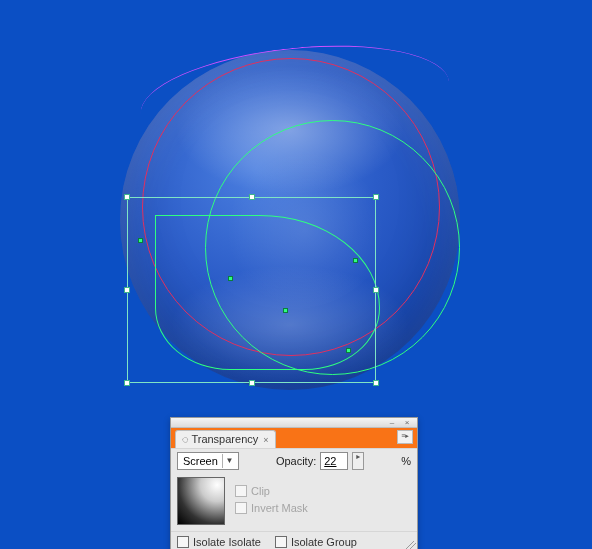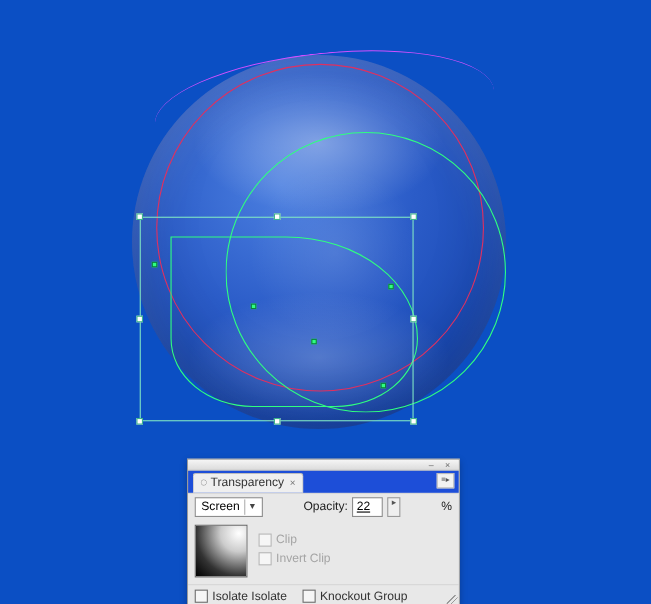--- a/index.html
+++ b/index.html
@@ -183,21 +183,21 @@
       text-align: center;
       color: #666;
       cursor: pointer;
     }
     .panel-titlebar .win-min { right: 18px; }
     .panel-titlebar .win-close { right: 3px; }
     
     .panel-tabs {
       position: relative;
       height: 20px;
-      background: #1d4ed8;
+      background: #f97316;
       padding-left: 4px;
     }
     .panel-tab {
       display: inline-block;
       padding: 2px 6px 3px;
       font-size: 11px;
       background: #efefef;
       border: 1px solid #bdbdbd;
       border-bottom: none;
       border-radius: 3px 3px 0 0;
@@ -383,28 +383,28 @@
     <div class="thumb">
       <div class="thumb-grad"></div>
     </div>
     <div class="body-options">
       <div class="check-row">
         <div class="cb"></div>
         <span>Clip</span>
       </div>
       <div class="check-row">
         <div class="cb"></div>
-        <span>Invert Clip</span>
+        <span>Invert Mask</span>
       </div>
     </div>
   </div>
   <div class="panel-footer">
     <div class="check-row">
       <div class="cb"></div>
       <span>Isolate Isolate</span>
     </div>
     <div class="check-row">
       <div class="cb"></div>
-      <span>Knockout Group</span>
+      <span>Isolate Group</span>
     </div>
   </div>
   <div class="resize-grip"></div>
 </div>
 
 </body></html>

